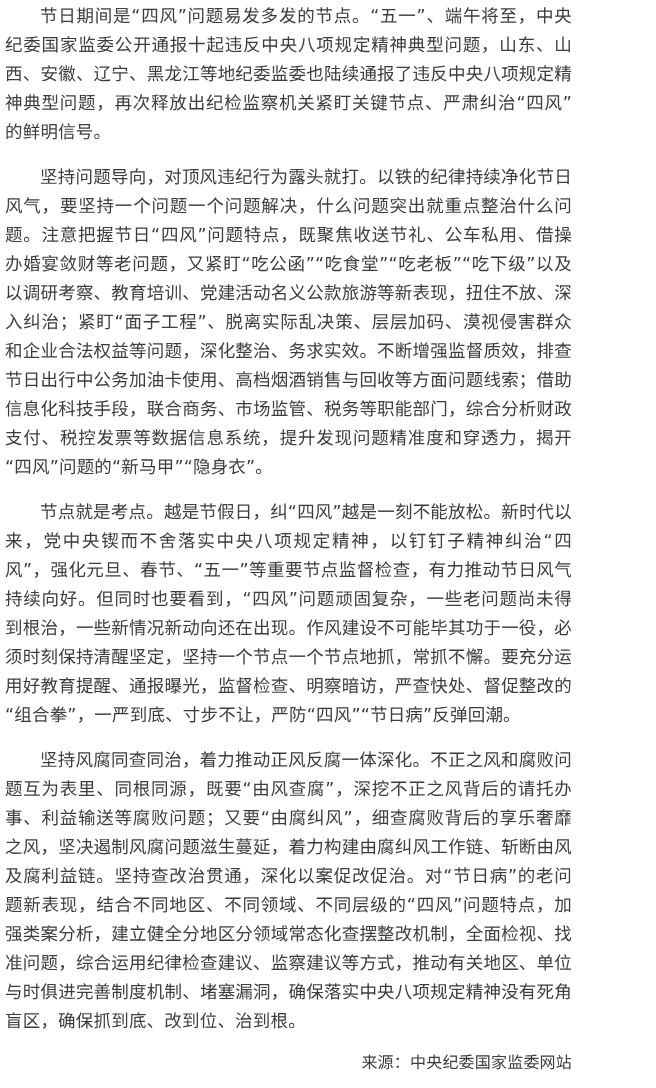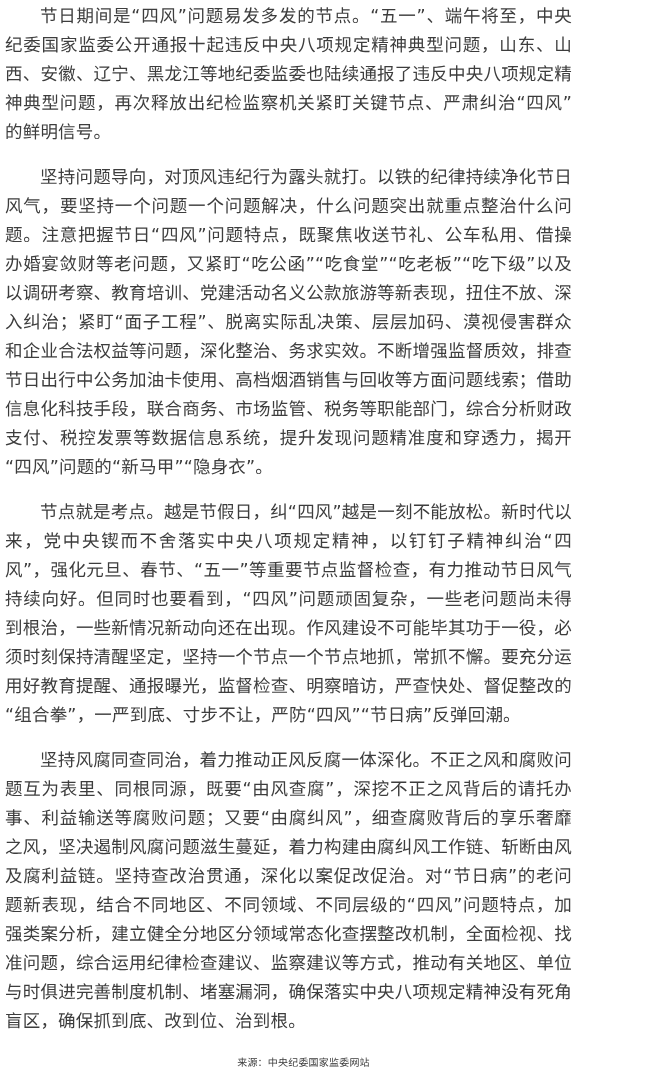--- a/index.html
+++ b/index.html
@@ -25,24 +25,24 @@
     letter-spacing: 0.2px;
   }
   .article p.body-paragraph {
     margin: 0 0 16px 0;
     text-indent: 2em;
     word-break: break-all;
   }
   .article .source-line {
     margin: 6px 0 0 0;
     padding-left: 30px;
-    font-size: 10px;
+    font-size: 16px;
     line-height: 21px;
     text-indent: 0;
-    text-align: center;
+    text-align: right;
   }
 </style>
 </head>
 <body style="background: rgb(255, 255, 255);">
 
 <div class="article" style="color: rgb(61, 61, 61);">
   <p class="body-paragraph">节日期间是“四风”问题易发多发的节点。“五一”、端午将至，中央纪委国家监委公开通报十起违反中央八项规定精神典型问题，山东、山西、安徽、辽宁、黑龙江等地纪委监委也陆续通报了违反中央八项规定精神典型问题，再次释放出纪检监察机关紧盯关键节点、严肃纠治“四风”的鲜明信号。</p>
   <p class="body-paragraph">坚持问题导向，对顶风违纪行为露头就打。以铁的纪律持续净化节日风气，要坚持一个问题一个问题解决，什么问题突出就重点整治什么问题。注意把握节日“四风”问题特点，既聚焦收送节礼、公车私用、借操办婚宴敛财等老问题，又紧盯“吃公函”“吃食堂”“吃老板”“吃下级”以及以调研考察、教育培训、党建活动名义公款旅游等新表现，扭住不放、深入纠治；紧盯“面子工程”、脱离实际乱决策、层层加码、漠视侵害群众和企业合法权益等问题，深化整治、务求实效。不断增强监督质效，排查节日出行中公务加油卡使用、高档烟酒销售与回收等方面问题线索；借助信息化科技手段，联合商务、市场监管、税务等职能部门，综合分析财政支付、税控发票等数据信息系统，提升发现问题精准度和穿透力，揭开“四风”问题的“新马甲”“隐身衣”。</p>
   <p class="body-paragraph">节点就是考点。越是节假日，纠“四风”越是一刻不能放松。新时代以来，党中央锲而不舍落实中央八项规定精神，以钉钉子精神纠治“四风”，强化元旦、春节、“五一”等重要节点监督检查，有力推动节日风气持续向好。但同时也要看到，“四风”问题顽固复杂，一些老问题尚未得到根治，一些新情况新动向还在出现。作风建设不可能毕其功于一役，必须时刻保持清醒坚定，坚持一个节点一个节点地抓，常抓不懈。要充分运用好教育提醒、通报曝光，监督检查、明察暗访，严查快处、督促整改的“组合拳”，一严到底、寸步不让，严防“四风”“节日病”反弹回潮。</p>
   <p class="body-paragraph">坚持风腐同查同治，着力推动正风反腐一体深化。不正之风和腐败问题互为表里、同根同源，既要“由风查腐”，深挖不正之风背后的请托办事、利益输送等腐败问题；又要“由腐纠风”，细查腐败背后的享乐奢靡之风，坚决遏制风腐问题滋生蔓延，着力构建由腐纠风工作链、斩断由风及腐利益链。坚持查改治贯通，深化以案促改促治。对“节日病”的老问题新表现，结合不同地区、不同领域、不同层级的“四风”问题特点，加强类案分析，建立健全分地区分领域常态化查摆整改机制，全面检视、找准问题，综合运用纪律检查建议、监察建议等方式，推动有关地区、单位与时俱进完善制度机制、堵塞漏洞，确保落实中央八项规定精神没有死角盲区，确保抓到底、改到位、治到根。</p>

